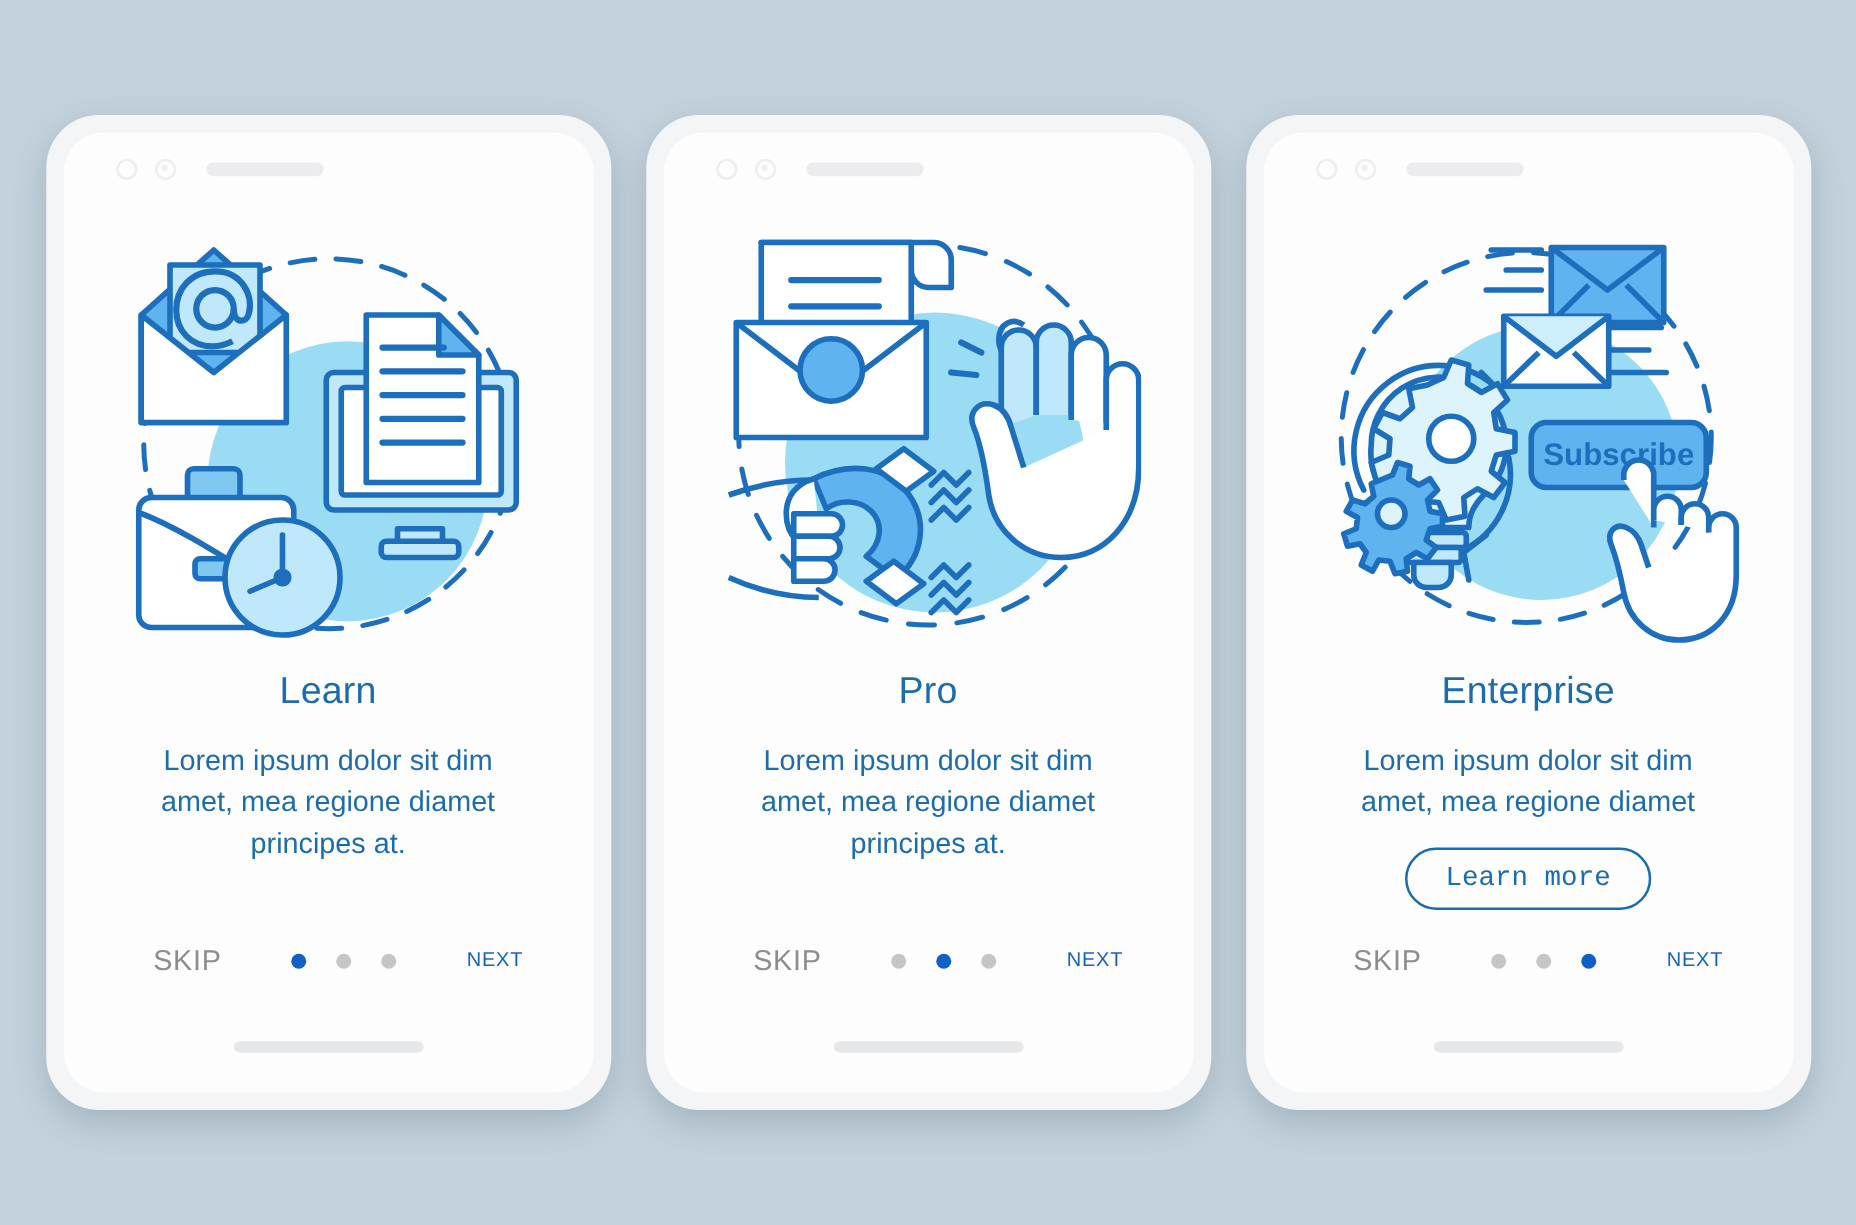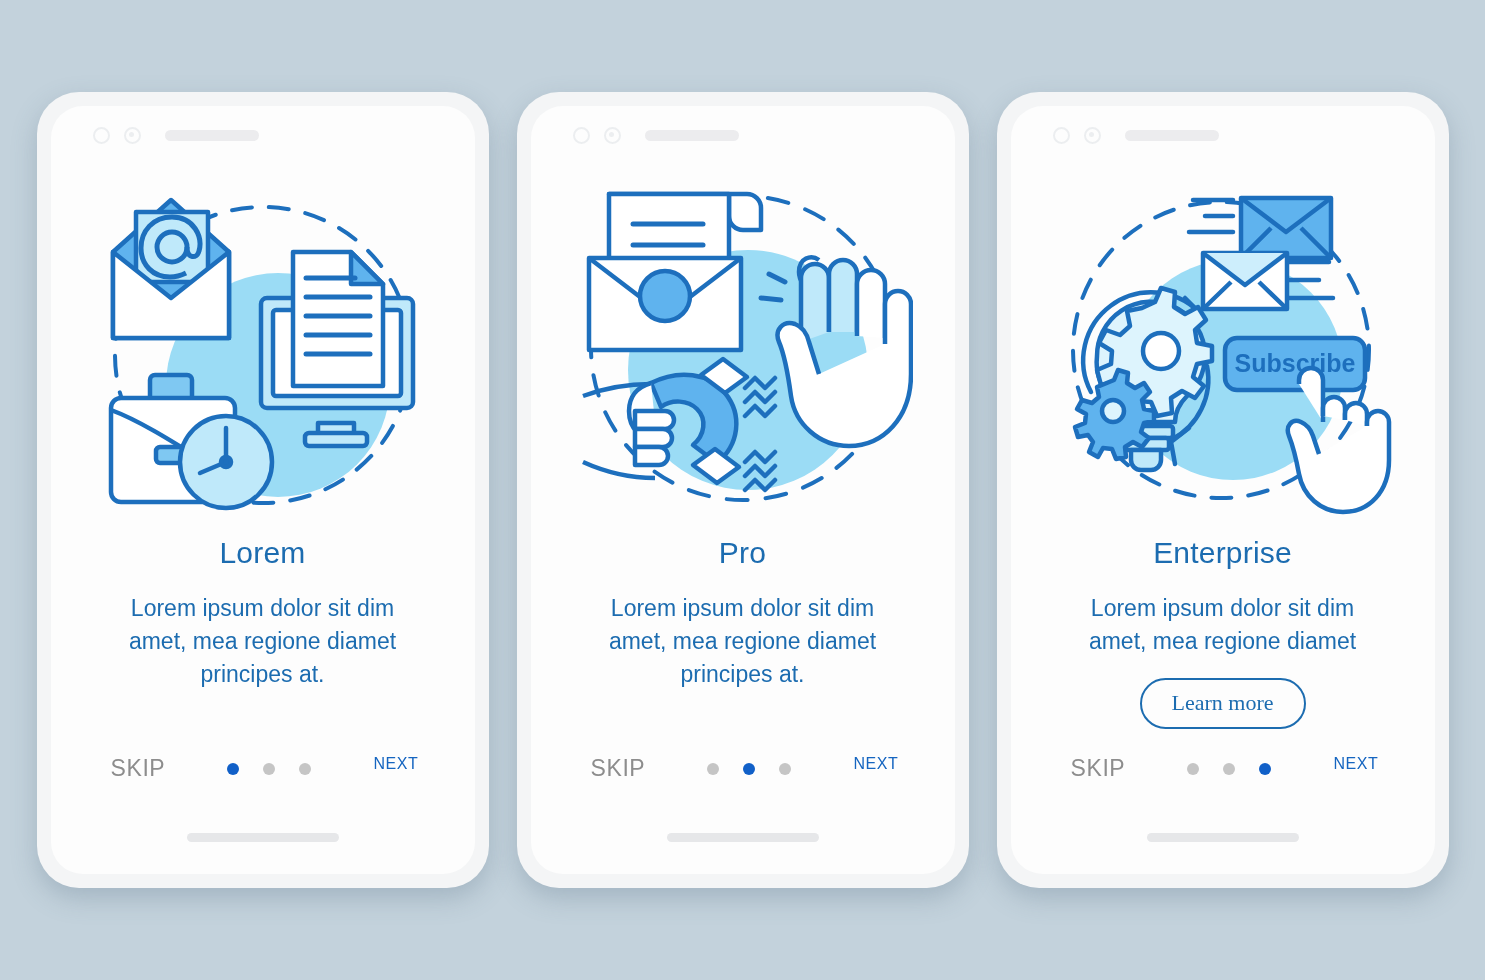--- a/index.html
+++ b/index.html
@@ -100,29 +100,30 @@
   .learn-more{
     margin-top:20px;
     display:inline-block;
     border:2px solid #1c6cb0;
     border-radius:26px;
     color:#1c6cb0;
     font-size:22px;
     padding:10px 30px 11px;
     background:transparent;
     cursor:pointer;
-    font-family:Liberation Serif, serif;
+    font-family:Liberation Mono, monospace;
   }
 
   
   .nav{
     position:absolute;
-    left:4px;right:0;
+    left:16px;right:0;
     bottom:92px;
     display:flex;
+    align-items:center;
     justify-content:space-between;
     padding:0 56px;
     box-sizing:border-box;
     gap:11px;
   }
   .skip{font-size:23px;color:#8d8d8d;letter-spacing:.6px;cursor:pointer;}
   .next{font-size:16px;color:#1565c0;letter-spacing:.6px;cursor:pointer;}
   .dots{display:flex;gap:24px;align-items:center;}
   .dot{width:12px;height:12px;border-radius:50%;background:#c5c5c5;cursor:pointer;}
   .dot.on{background:#1160c8;}
@@ -196,21 +197,21 @@
 
           <g stroke="#1d6fbd" stroke-width="4.5">
             <circle cx="133" cy="292" r="46" fill="#bfe9fa"></circle>
             <line x1="133" y1="292" x2="133" y2="258" stroke-linecap="round"></line>
             <line x1="133" y1="292" x2="107" y2="303" stroke-linecap="round"></line>
             <circle cx="133" cy="292" r="5" fill="#1d6fbd"></circle>
           </g>
         </svg>
       </div>
 
-      <div class="title">Lorem</div>
+      <div class="title">Learn</div>
       <div class="desc">Lorem ipsum dolor sit dim amet, mea regione diamet principes at.</div>
 
       <div class="nav">
         <span class="skip">SKIP</span>
         <div class="dots">
           <span class="dot on"></span>
           <span class="dot"></span>
           <span class="dot"></span>
         </div>
         <span class="next">NEXT</span>

